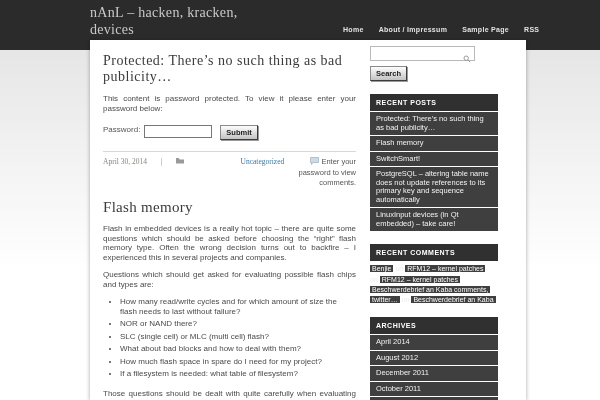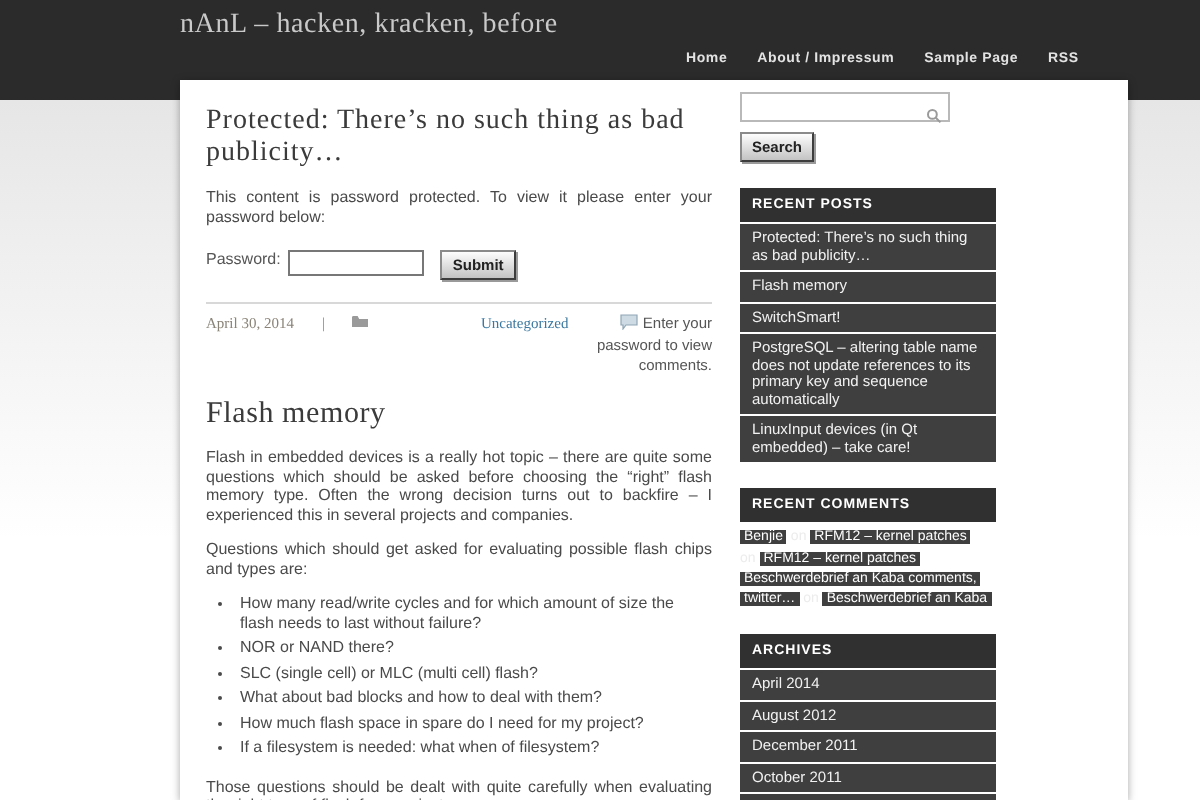--- a/index.html
+++ b/index.html
@@ -12,21 +12,21 @@
   .bg-grad{position:absolute;top:50px;left:0;width:600px;height:220px;
     background:linear-gradient(#e6e6e6,#ffffff);}
   
   .site-title{position:absolute;left:90px;top:4px;width:195px;
     font-family:"Liberation Serif",serif;font-size:14px;line-height:17px;
     color:#c9c9c9;letter-spacing:0.3px;cursor:pointer;}
   .main-nav{position:absolute;top:26px;left:343px;display:flex;gap:15px;
     font-size:7px;font-weight:bold;color:#e3e3e3;letter-spacing:0.3px;}
   .main-nav span{cursor:pointer;white-space:nowrap;}
   
-  .page{position:absolute;left:90px;top:40px;width:474px;height:360px;background:#fff;
+  .page{position:absolute;left:90px;top:40px;width:436px;height:360px;background:#fff;
     box-shadow:0 1px 4px rgba(0,0,0,0.35);overflow:hidden;}
   .article{position:absolute;left:13px;top:0;width:253px;}
   
   .post-title{font-family:"Liberation Serif",serif;color:#3b3b3b;cursor:pointer;}
   .post-title.t1{font-size:14px;letter-spacing:0.5px;margin:13px 0 9px;}
   .post-title.t2{font-size:15px;letter-spacing:0.3px;margin:11px 0 8px;}
   .article p{font-size:8px;line-height:9.5px;color:#4a4a4a;text-align:justify;margin:0 0 8px;}
   .notice{margin-bottom:11px !important;}
   .pw-form{display:flex;align-items:flex-start;margin:12px 0 11px;font-size:8px;color:#555;}
   .pw-input{width:62px;height:9px;border:1px solid #777;margin-left:4px;background:#fff;}
@@ -61,21 +61,21 @@
     -webkit-box-decoration-break:clone;box-decoration-break:clone;}
   .connector{color:#ececec;}
   .comment-line{margin-bottom:1px;}
 </style>
 </head>
 <body>
 
 <div class="header-band"></div>
 <div class="bg-grad"></div>
 
-<div class="site-title">nAnL – hacken, kracken, before</div>
+<div class="site-title">nAnL – hacken, kracken, devices</div>
 <div class="main-nav">
   <span>Home</span>
   <span>About / Impressum</span>
   <span>Sample Page</span>
   <span>RSS</span>
 </div>
 
 <div class="page">
 
   <div class="article">
@@ -115,21 +115,21 @@
     <div class="post-title t2">Flash memory</div>
     <p>Flash in embedded devices is a really hot topic – there are quite some questions which should be asked before choosing the “right” flash memory type. Often the wrong decision turns out to backfire – I experienced this in several projects and companies.</p>
     <p>Questions which should get asked for evaluating possible flash chips and types are:</p>
 
     <ul>
       <li>How many read/write cycles and for which amount of size the flash needs to last without failure?</li>
       <li>NOR or NAND there?</li>
       <li>SLC (single cell) or MLC (multi cell) flash?</li>
       <li>What about bad blocks and how to deal with them?</li>
       <li>How much flash space in spare do I need for my project?</li>
-      <li>If a filesystem is needed: what when of filesystem?</li>
+      <li>If a filesystem is needed: what table of filesystem?</li>
     </ul>
 
     <p>Those questions should be dealt with quite carefully when evaluating the right type of flash for a project.</p>
 
   </div>
 
   <div class="sidebar">
 
     <div class="search-wrap">
       <input class="search-input" type="text" value="" style="">

